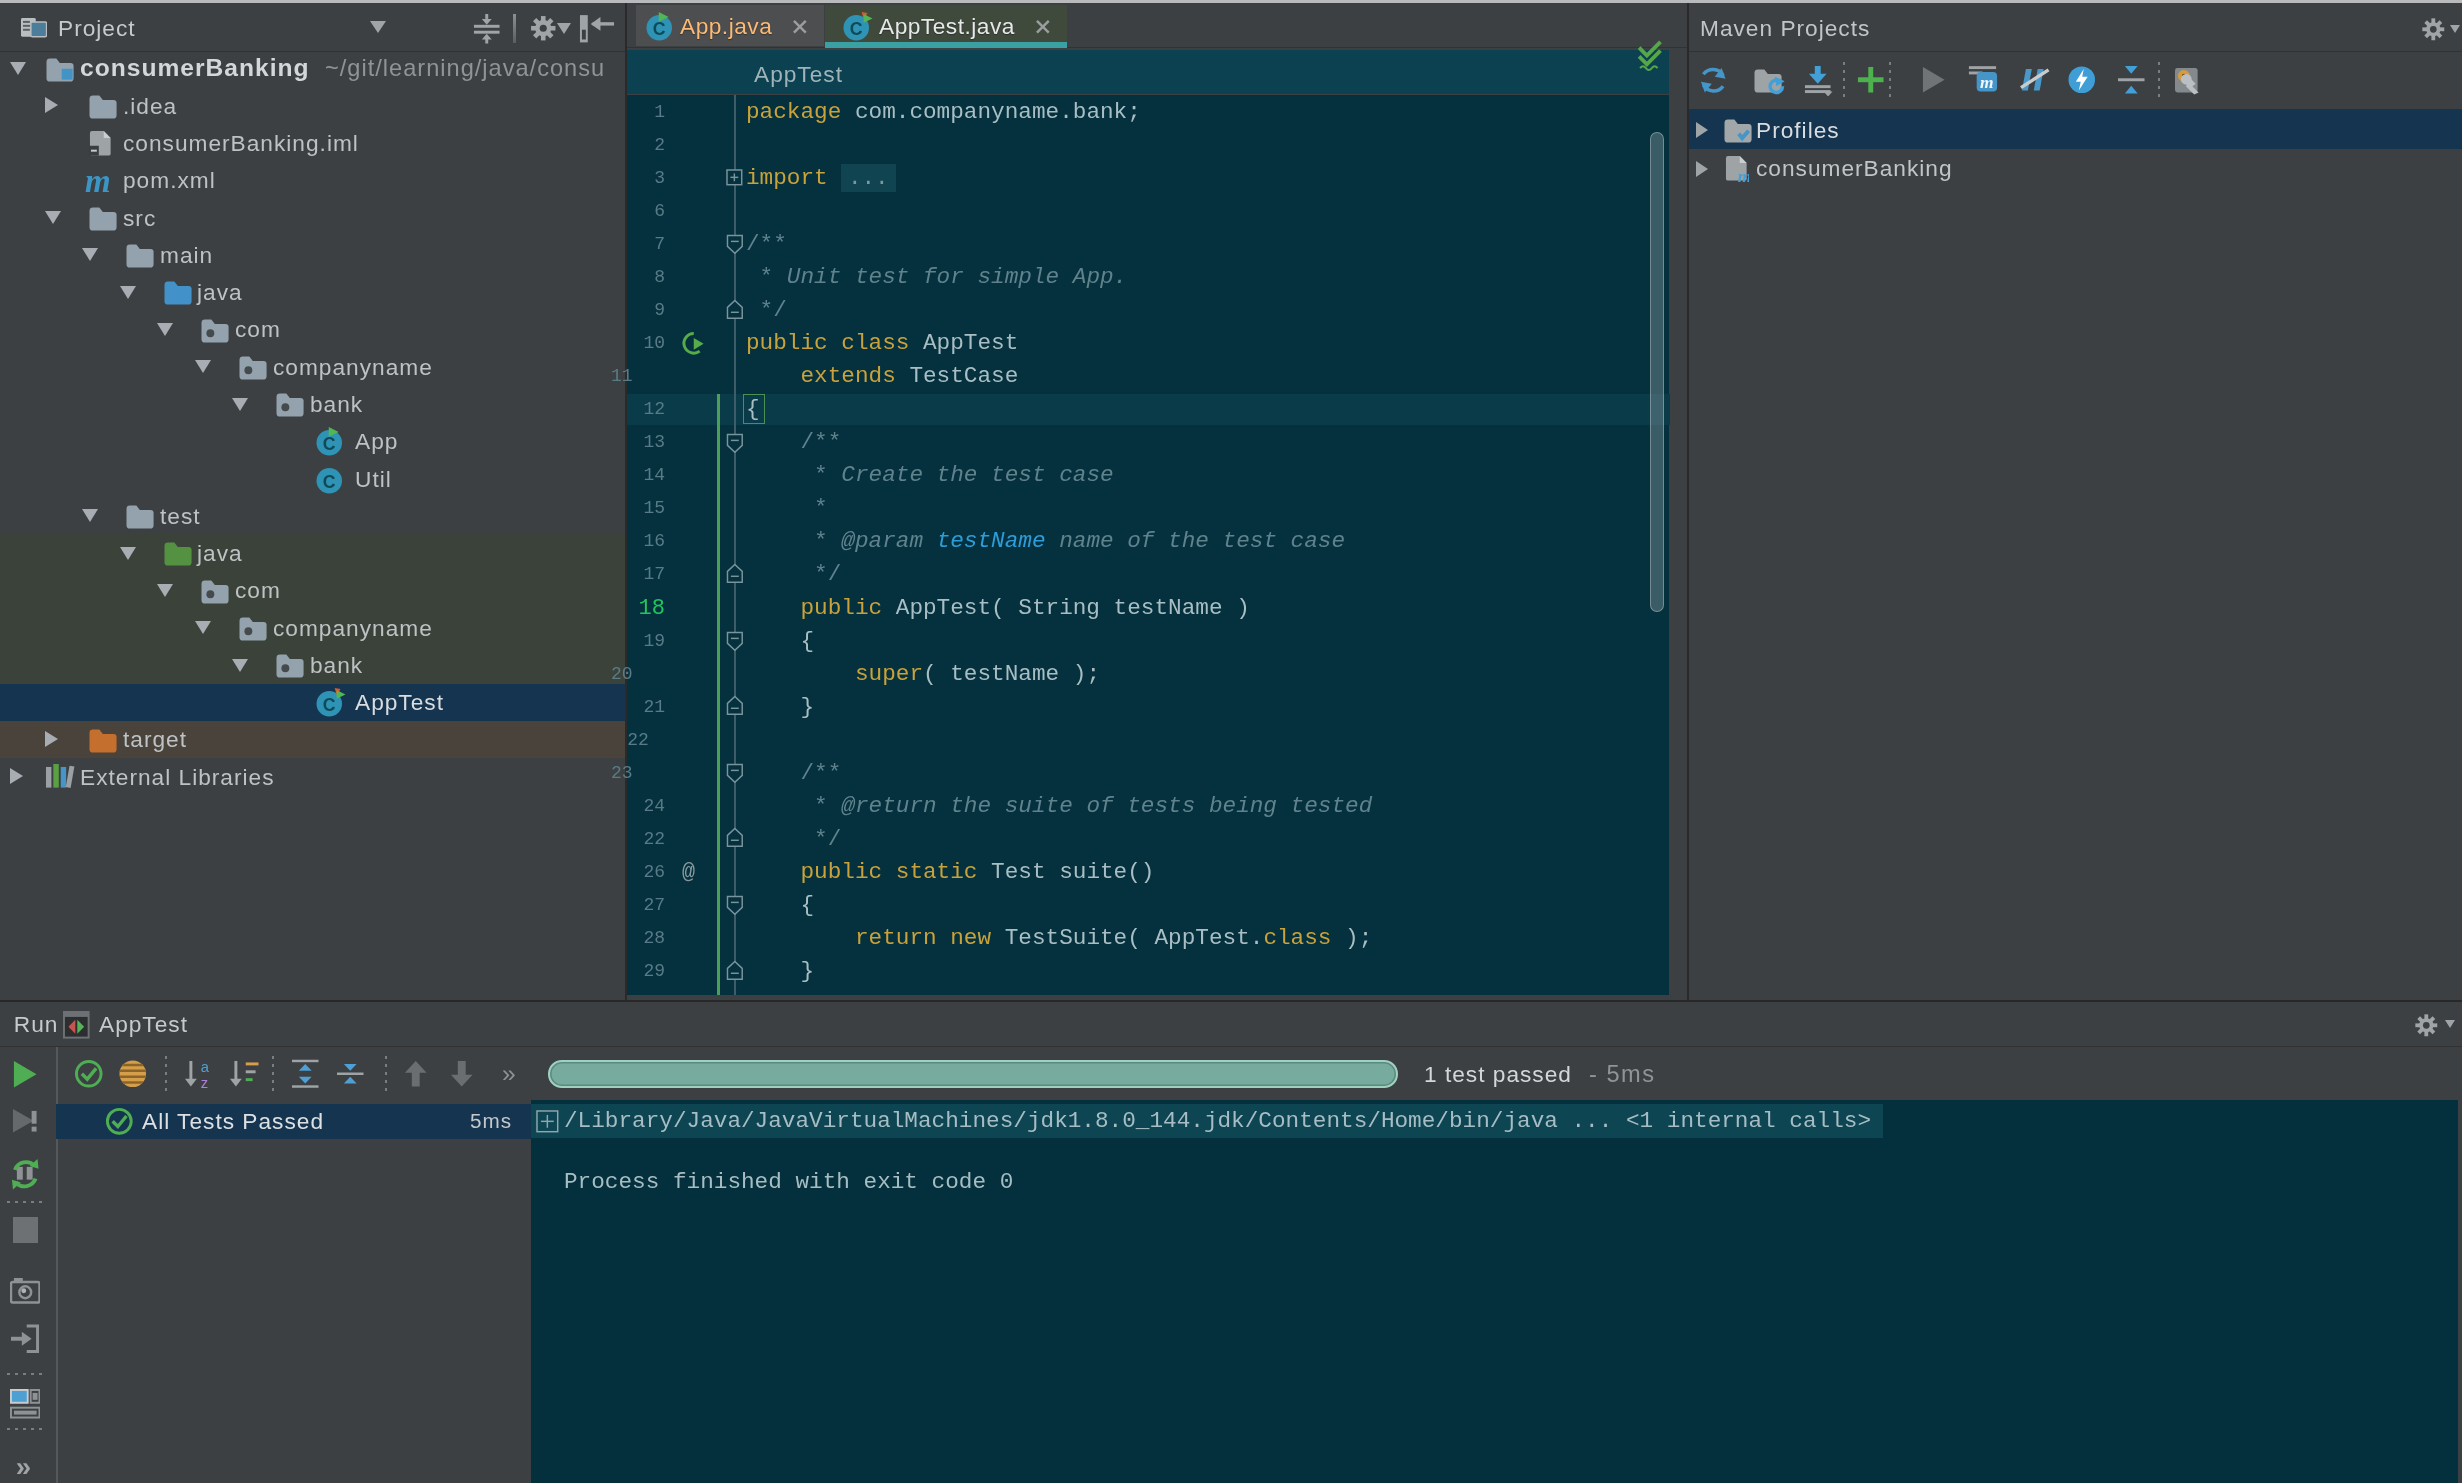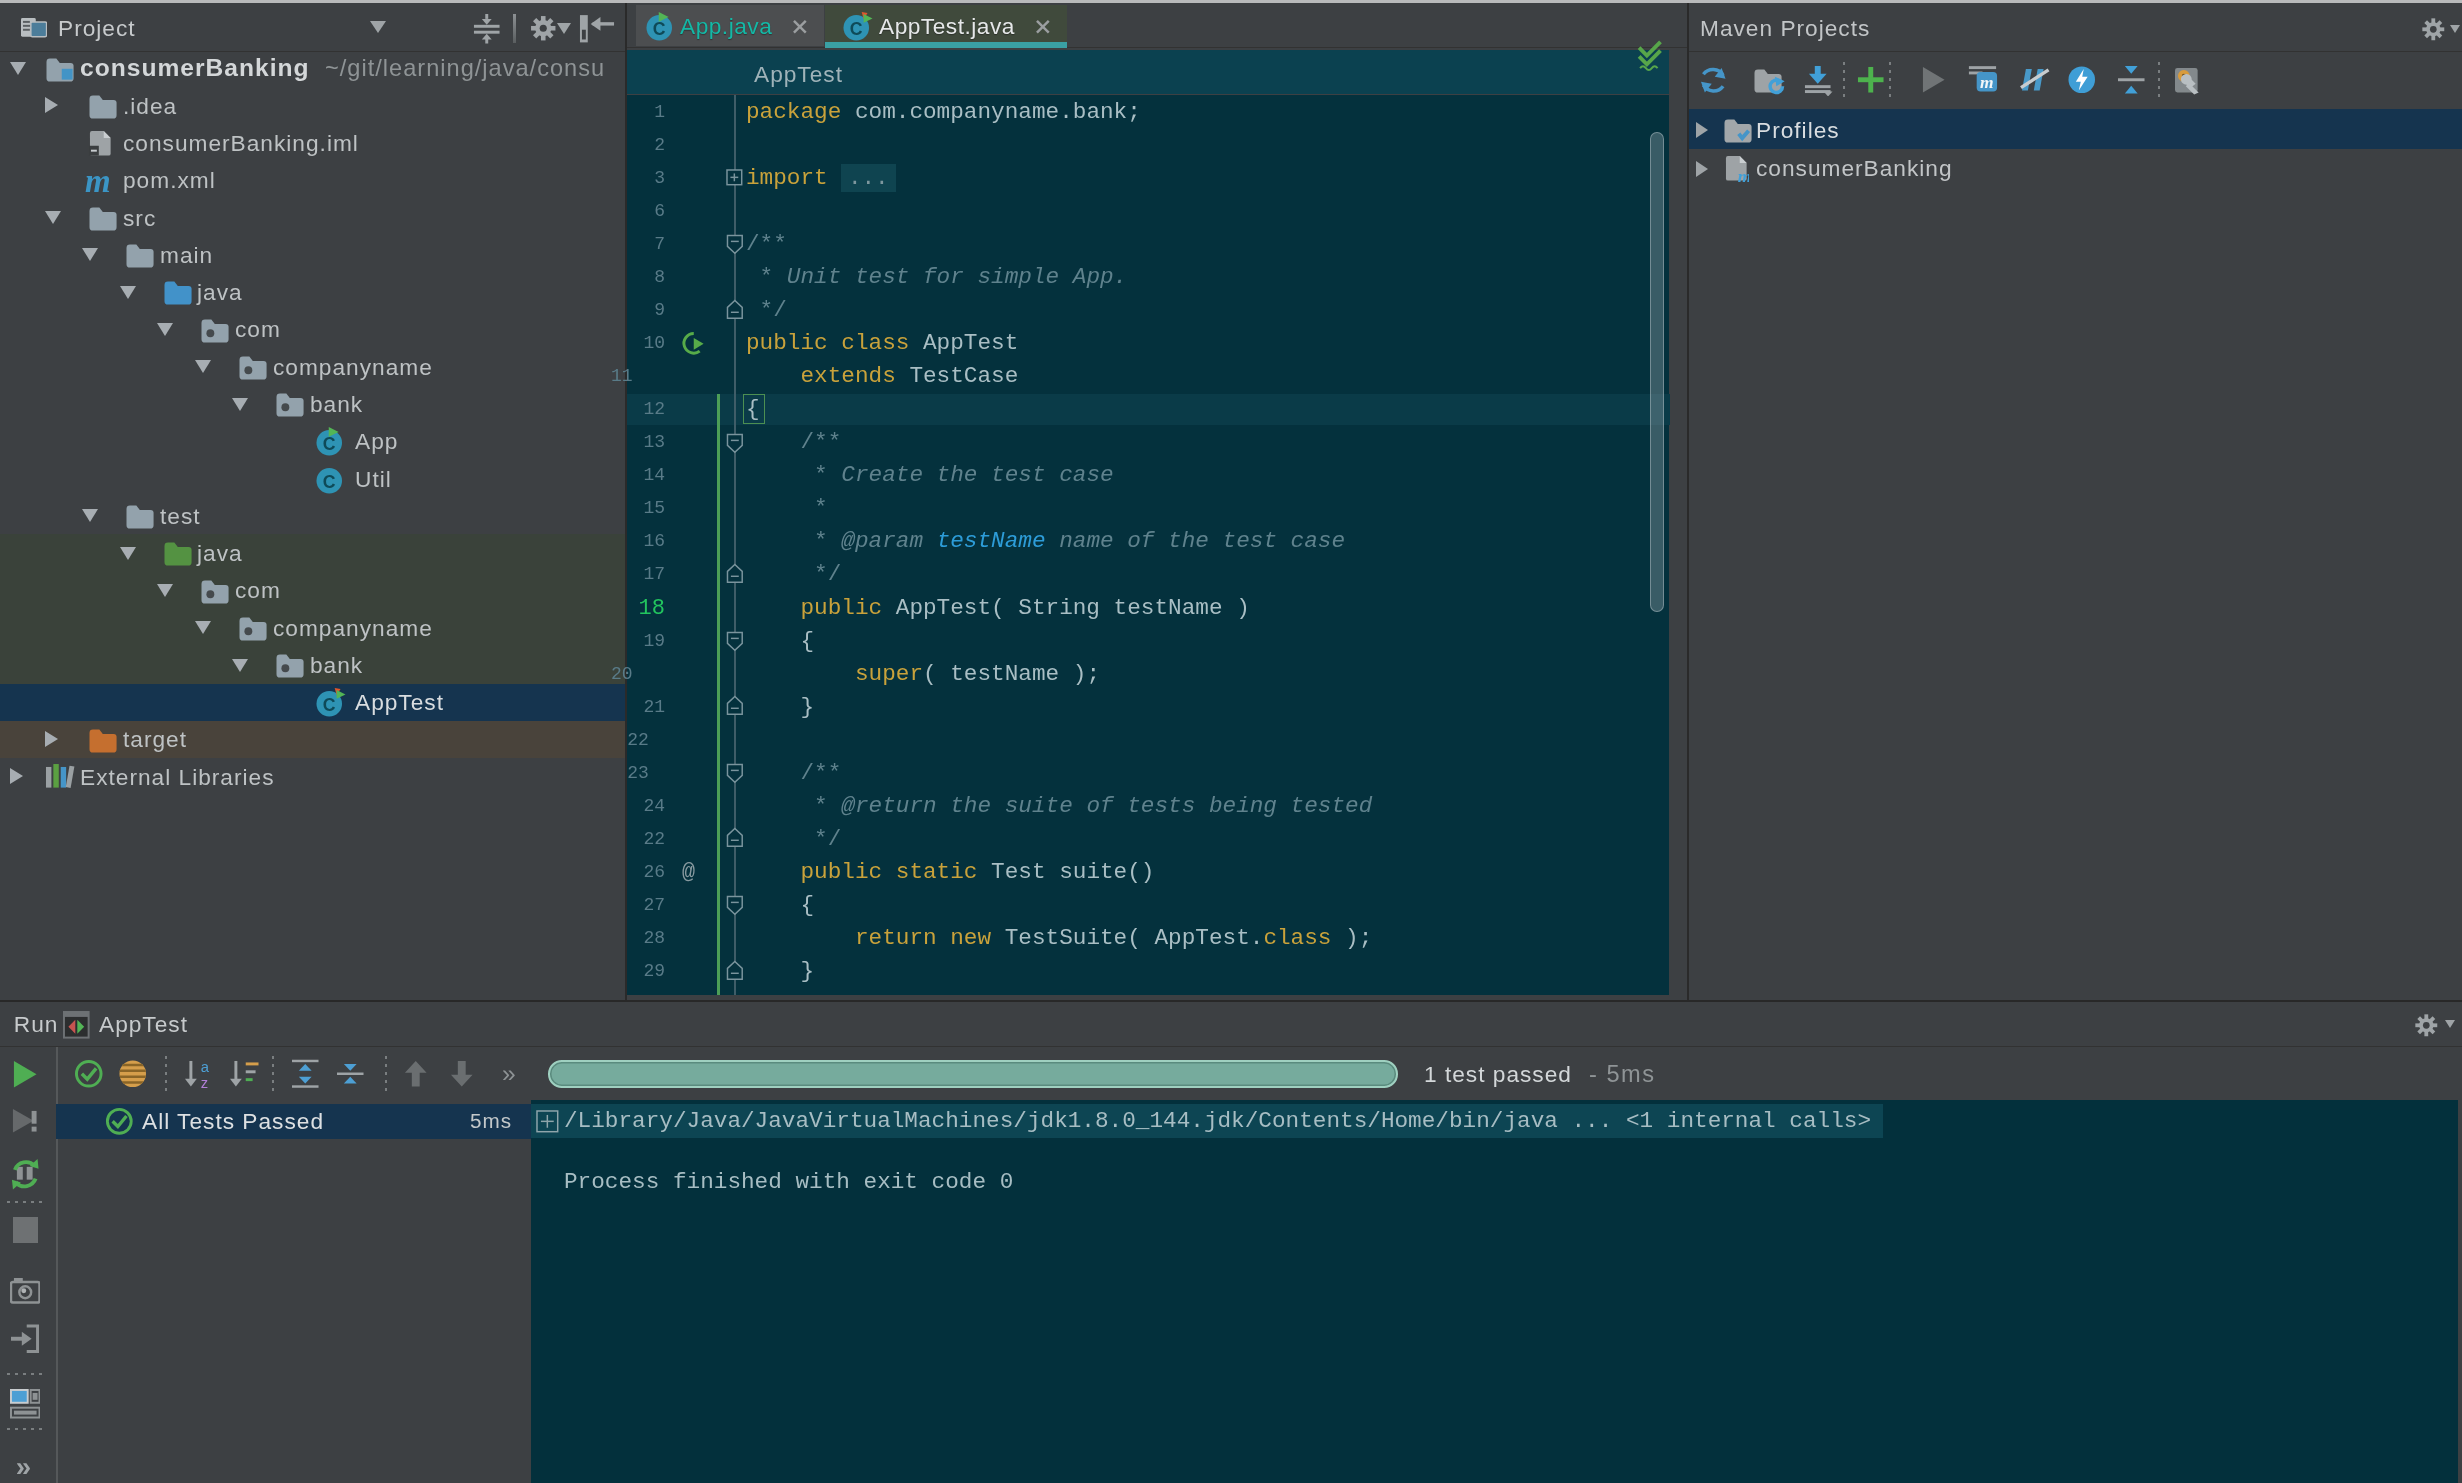--- a/index.html
+++ b/index.html
@@ -166,21 +166,21 @@
   </svg>
 <div class="r ui" style="left:80px;top:777px;transform:translateY(-50%);">External Libraries</div>
 <div class="r" style="left:625px;top:2.5px;width:1.5px;height:997px;background:#2a2a2a"></div>
 <div class="r" style="left:627px;top:2.5px;width:1062px;height:45px;background:#3d4043;border-bottom:1.5px solid #323232"></div>
 <div class="r" style="left:636px;top:4.9px;width:188px;height:41px;background:#4c4e50"></div>
 <svg class="r" style="left:645px;top:11.8px" width="30.5" height="29.5" viewBox="0 0 62 60">
     <circle cx="29" cy="32" r="26" fill="#2e93b4"></circle>
     <text x="29" y="47" font-family="Liberation Sans" font-size="36" font-weight="bold" fill="#0e4a58" text-anchor="middle">C</text>
     <path d="M28 0 L48 10 L28 20 z" fill="#53b556"></path>
   </svg>
-<div class="r ui" style="left:680px;top:26px;transform:translateY(-50%);color:#14b8a6;letter-spacing:0.5px;text-shadow:0 1px 1px rgba(20,20,20,0.45)">App.java</div>
+<div class="r ui" style="left:680px;top:26px;transform:translateY(-50%);color:#fdba74;letter-spacing:0.5px;text-shadow:0 1px 1px rgba(20,20,20,0.45)">App.java</div>
 <svg class="r" style="left:791px;top:17.7px" width="17.7" height="17.7" viewBox="0 0 36 36">
     <g stroke="#9b9ea0" stroke-width="5">
       <line x1="6" y1="6" x2="30" y2="30"></line>
       <line x1="30" y1="6" x2="6" y2="30"></line>
     </g>
   </svg>
 <div class="r" style="left:825px;top:4.9px;width:242px;height:41px;background:#404a3c"></div>
 <svg class="r" style="left:842px;top:11.8px" width="30.5" height="29.5" viewBox="0 0 62 60">
     <circle cx="29" cy="32" r="26" fill="#2e93b4"></circle>
     <text x="29" y="47" font-family="Liberation Sans" font-size="36" font-weight="bold" fill="#0e4a58" text-anchor="middle">C</text>
@@ -214,21 +214,21 @@
 <div class="r mono" style="left:611px;top:442px;width:54px;transform:translateY(-50%);text-align:right;font-size:18px;color:#597b88">13</div>
 <div class="r mono" style="left:611px;top:475px;width:54px;transform:translateY(-50%);text-align:right;font-size:18px;color:#597b88">14</div>
 <div class="r mono" style="left:611px;top:508px;width:54px;transform:translateY(-50%);text-align:right;font-size:18px;color:#597b88">15</div>
 <div class="r mono" style="left:611px;top:541px;width:54px;transform:translateY(-50%);text-align:right;font-size:18px;color:#597b88">16</div>
 <div class="r mono" style="left:611px;top:574px;width:54px;transform:translateY(-50%);text-align:right;font-size:18px;color:#597b88">17</div>
 <div class="r mono" style="left:611px;top:608px;width:54px;transform:translateY(-50%);text-align:right;font-size:22px;color:#22c55e">18</div>
 <div class="r mono" style="left:611px;top:641px;width:54px;transform:translateY(-50%);text-align:right;font-size:18px;color:#597b88">19</div>
 <div class="r mono" style="left:611px;top:674px;width:54px;transform:translateY(-50%);text-align:left;font-size:18px;color:#597b88">20</div>
 <div class="r mono" style="left:611px;top:707px;width:54px;transform:translateY(-50%);text-align:right;font-size:18px;color:#597b88">21</div>
 <div class="r mono" style="left:611px;top:740px;width:54px;transform:translateY(-50%);text-align:center;font-size:18px;color:#597b88">22</div>
-<div class="r mono" style="left:611px;top:773px;width:54px;transform:translateY(-50%);text-align:center;font-size:18px;color:#597b88">23</div>
+<div class="r mono" style="left:611px;top:773px;width:54px;transform:translateY(-50%);text-align:left;font-size:18px;color:#597b88">23</div>
 <div class="r mono" style="left:611px;top:806px;width:54px;transform:translateY(-50%);text-align:right;font-size:18px;color:#597b88">24</div>
 <div class="r mono" style="left:611px;top:839px;width:54px;transform:translateY(-50%);text-align:right;font-size:18px;color:#597b88">22</div>
 <div class="r mono" style="left:611px;top:872px;width:54px;transform:translateY(-50%);text-align:right;font-size:18px;color:#597b88">26</div>
 <div class="r mono" style="left:611px;top:905px;width:54px;transform:translateY(-50%);text-align:right;font-size:18px;color:#597b88">27</div>
 <div class="r mono" style="left:611px;top:938px;width:54px;transform:translateY(-50%);text-align:right;font-size:18px;color:#597b88">28</div>
 <div class="r mono" style="left:611px;top:971px;width:54px;transform:translateY(-50%);text-align:right;font-size:18px;color:#597b88">29</div>
 <div class="r" style="left:717px;top:394px;width:3.4px;height:601px;background:#4d9e57"></div>
 <div class="r" style="left:734px;top:95px;width:1.5px;height:900px;background:#3f5d68"></div>
 <div class="r mono" style="left:746px;top:112px;transform:translateY(-50%)"><span style="color:#c9a23b">package</span><span style="color:#a9bec4"> com.companyname.bank;</span></div>
 <div class="r mono" style="left:746px;top:178px;transform:translateY(-50%)"><span style="color:#c9a23b">import </span></div>

